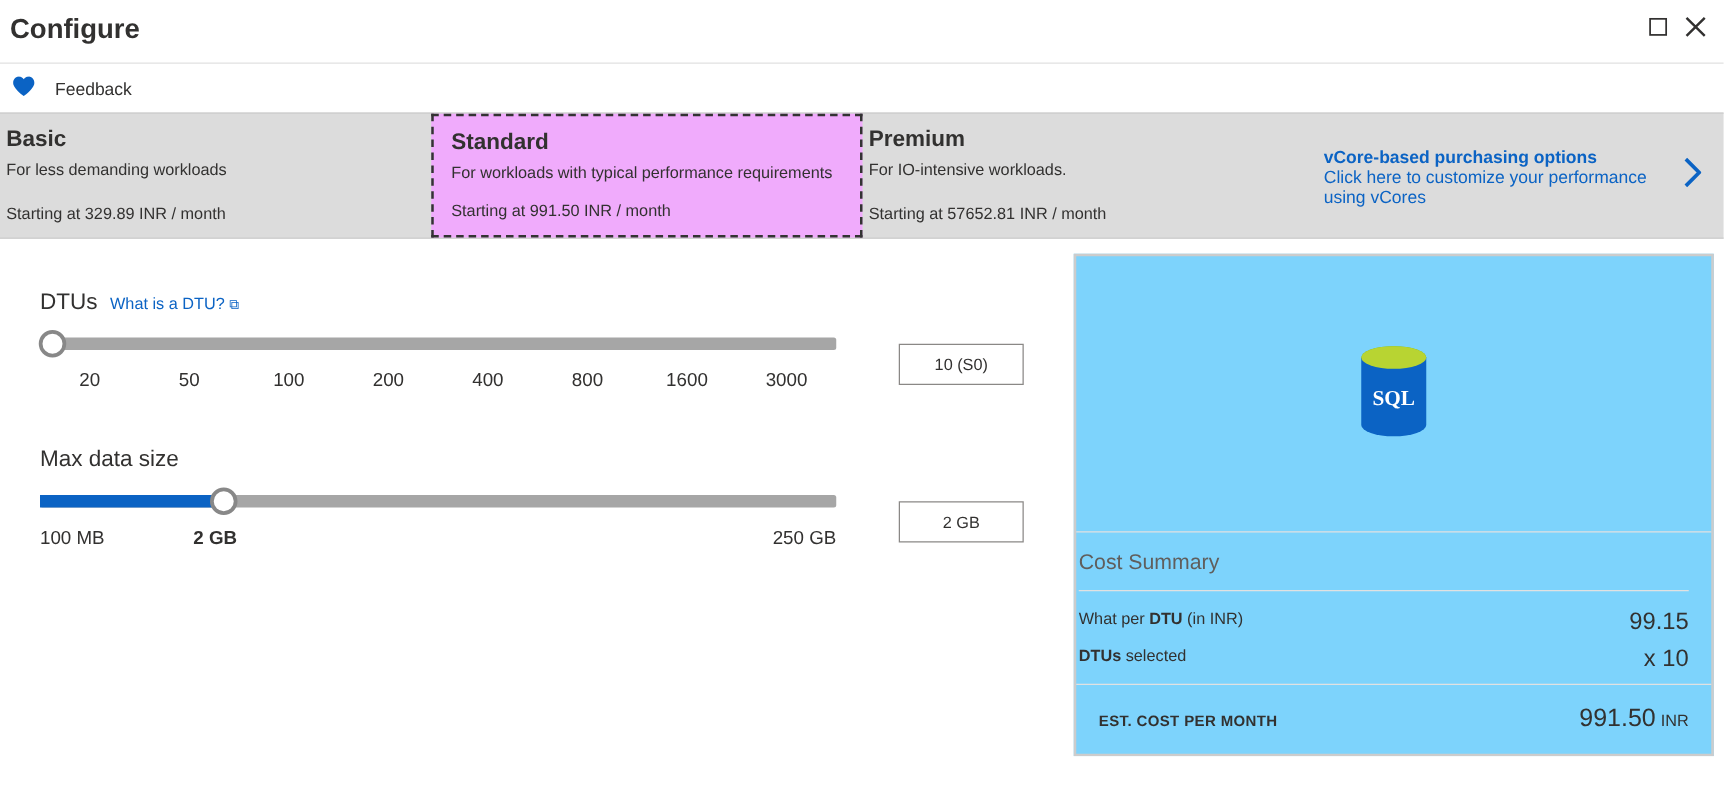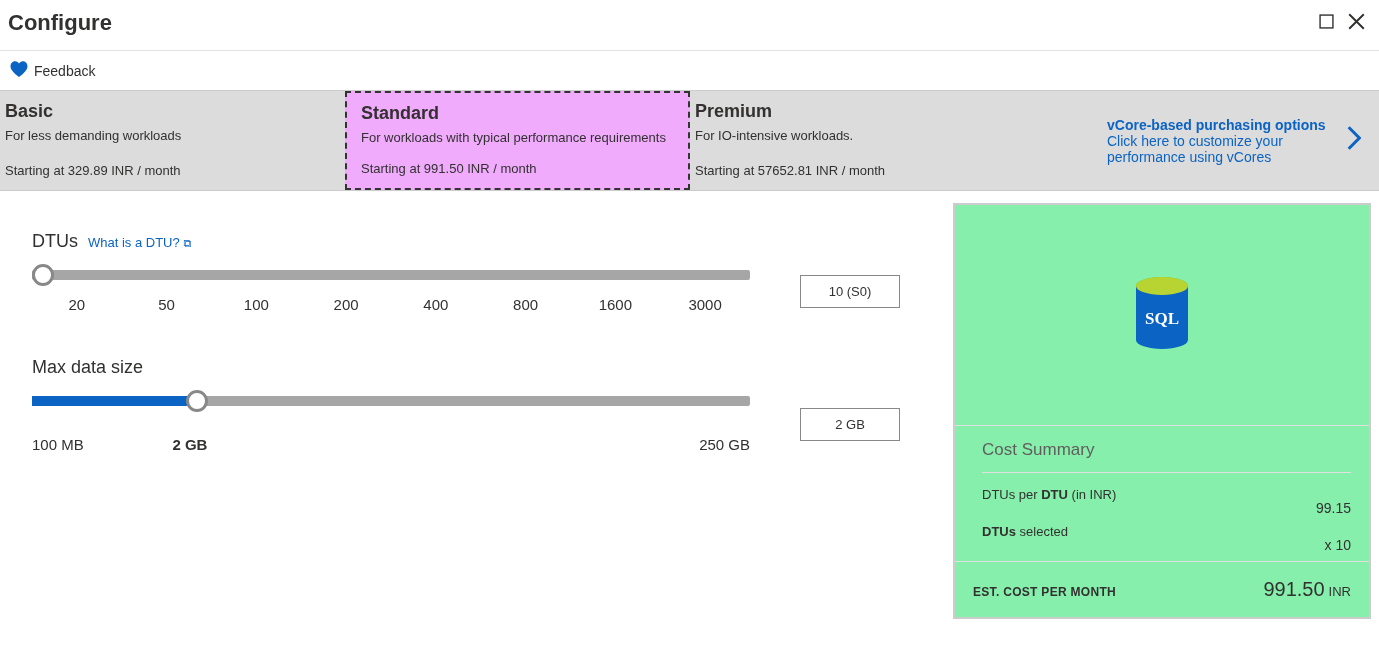--- a/index.html
+++ b/index.html
@@ -17,21 +17,21 @@
     padding: 10px 14px 14px 8px;
     border-bottom: 1px solid #e1e1e1;
   }
   .header h1 { font-size: 22px; font-weight: 600; }
   .win-controls { display: flex; gap: 14px; align-items: center; }
   .win-controls span { cursor: pointer; }
   .feedback-bar {
     padding: 10px 10px;
     display: flex;
     align-items: center;
-    gap: 6px;
+    gap: 16px;
     font-size: 14px;
     color: #323130;
   }
   .heart { color: #0b63c4; }
   .tiers {
     display: flex;
     align-items: stretch;
     background: #dcdcdc;
     border-top: 1px solid #ccc;
     border-bottom: 1px solid #ccc;
@@ -54,21 +54,21 @@
   .tier .t-sub { font-size: 13px; color: #323130; margin-bottom: auto; }
   .tier .t-price { font-size: 13px; color: #323130; margin-top: 16px; }
   .vcore-box {
     flex: 1;
     padding: 12px 18px 12px 24px;
     display: flex;
     align-items: center;
     justify-content: space-between;
     cursor: pointer;
   }
-  .vcore-txt { color: #0b63c4; font-size: 14px; max-width: 300px; margin-left: 48px; }
+  .vcore-txt { color: #0b63c4; font-size: 14px; max-width: 300px; }
   .vcore-txt b { font-weight: 600; }
   .chev { color: #0b63c4; font-size: 22px; }
   .body-wrap {
     display: flex;
     padding: 0;
   }
   .sliders {
     flex: 1;
     padding: 40px 40px 20px 32px;
     max-width: 940px;
@@ -114,64 +114,64 @@
     padding-top: 16px;
     font-size: 15px;
     color: #323130;
     padding-left: 0;
     gap: 0;
   }
   .ticks-dtu span { flex: 1; text-align: center; }
   .ticks-size {
     display: flex;
     justify-content: space-between;
-    padding-top: 30px;
+    padding-top: 16px;
     font-size: 15px;
     color: #323130;
   }
   .ticks-size .mid { font-weight: 700; position: absolute; left: 22%; transform: translateX(-50%); }
   .value-box {
     border: 1px solid #8a8886;
     padding: 8px 0;
     width: 100px;
     text-align: center;
     font-size: 13px;
     color: #323130;
     align-self: center;
   }
   .cost-panel {
-    width: 418px;
+    width: 512px;
     border: 2px solid #ccc;
     margin: 12px 8px 0 auto;
     display: flex;
     flex-direction: column;
-    background: #86efac;
+    background: #7dd3fc;
   }
   .cost-top {
     flex: 0 0 220px;
     display: flex;
     align-items: center;
     justify-content: center;
   }
   .sql-icon { width: 62px; height: 78px; }
   .cost-body {
     border-top: 1px solid #e1e1e1;
-    padding: 14px 18px 4px 27px;
+    padding: 14px 18px 4px 2px;
   }
   .cost-body h3 {
     font-size: 17px; font-weight: 400; color: #605e5c;
     border-bottom: 1px solid #e1e1e1;
     padding-bottom: 12px;
     margin-bottom: 10px;
   }
   .cost-line {
     display: flex; justify-content: space-between;
     font-size: 13px; padding: 4px 0;
   }
-  .cost-line .v { font-size: 14px; margin-top: 13px; }
+  .cost-line .v { font-size: 19px; }
   .cost-total {
     border-top: 1px solid #e1e1e1;
     padding: 16px 18px;
     display: flex; justify-content: space-between;
     align-items: baseline;
   }
   .cost-total .lbl { font-weight: 700; font-size: 12px; letter-spacing: .3px; }
   .cost-total .amt { font-size: 20px; font-weight: 400; text-align: center; }
   .cost-total .cur { font-size: 13px; margin-left: 4px; }
 </style>
@@ -293,21 +293,21 @@
         <ellipse cx="30" cy="10" rx="26" ry="9" fill="#7fba00"></ellipse>
         <path d="M4 10 v54 a26 9 0 0 0 52 0 V10" fill="#0b63c4"></path>
         <ellipse cx="30" cy="10" rx="26" ry="9" fill="#b8d432"></ellipse>
         <text x="30" y="48" text-anchor="middle" fill="#fff" font-family="Segoe UI" font-size="17" font-weight="600">SQL</text>
       </svg>
     </div>
     <div class="cost-body">
       <h3>Cost Summary</h3>
       <div class="cost-line">
         <span>
-          <span>DTUs per </span><b>DTU</b><span> (in INR)</span>
+          <span>What per </span><b>DTU</b><span> (in INR)</span>
         </span>
         <span class="v">99.15</span>
       </div>
       <div class="cost-line">
         <span>
           <b>DTUs</b><span> selected</span>
         </span>
         <span class="v">x 10</span>
       </div>
     </div>

